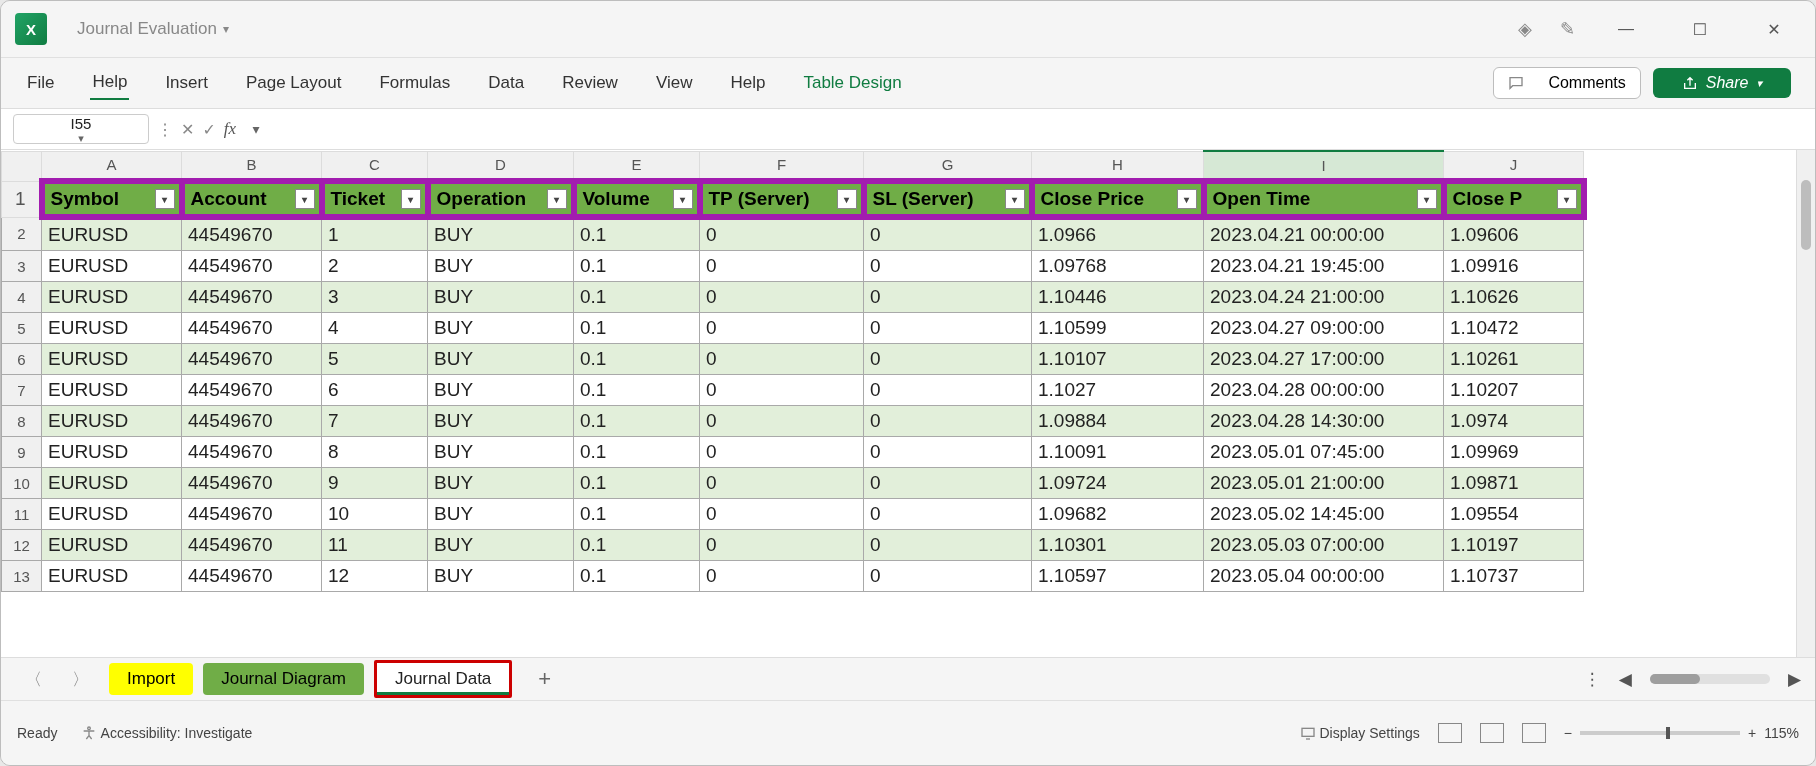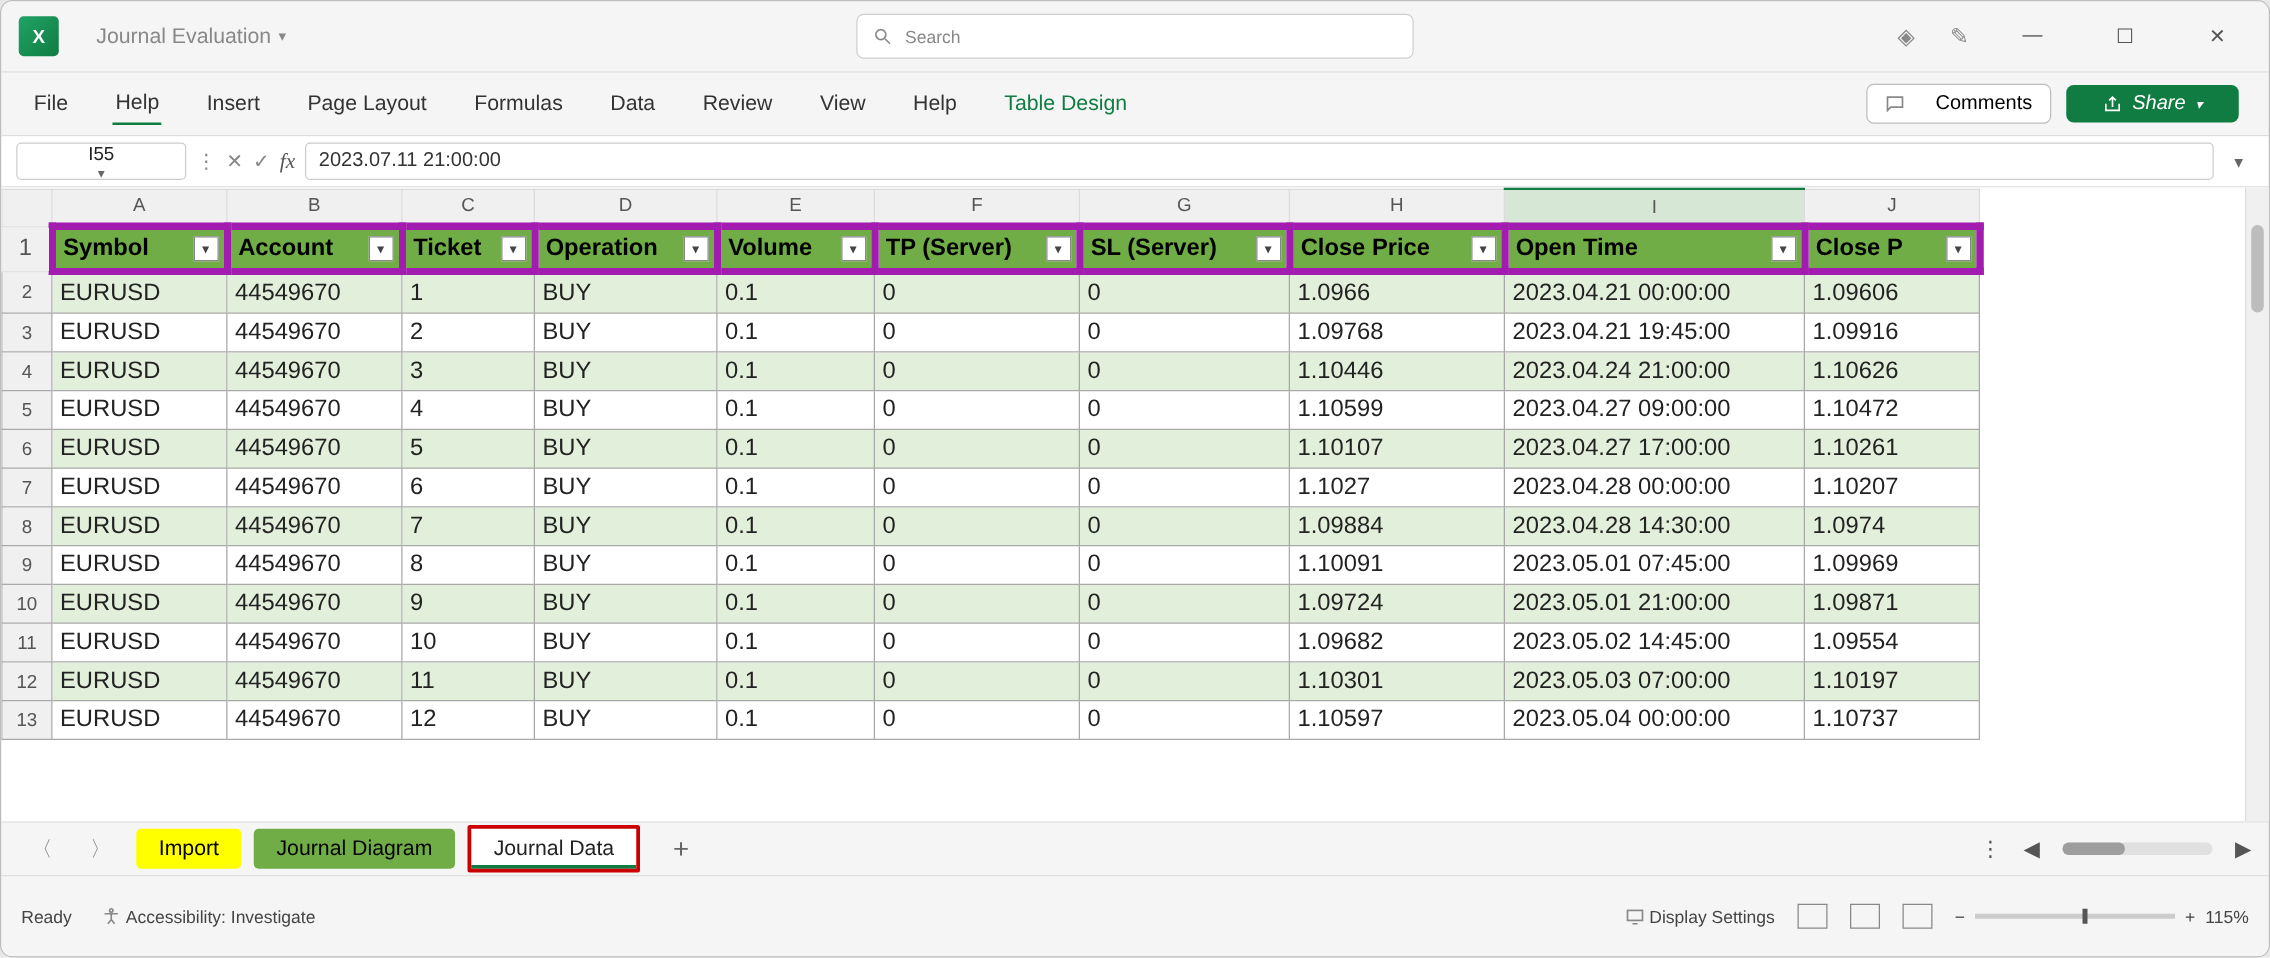--- a/index.html
+++ b/index.html
@@ -156,27 +156,20 @@
   svg.icon{width:16px;height:16px;stroke:#888;fill:none;stroke-width:2;}
 </style>
 </head>
 <body>
 
 <div class="titlebar">
   <div class="app-icon">X</div>
   <div class="doc-name">
     <span>Journal Evaluation</span>
     <span class="chev">▾</span>
-  </div>
-  <div class="searchbar">
-    <svg class="icon" viewBox="0 0 24 24">
-        <circle cx="10" cy="10" r="6"></circle>
-        <line x1="15" y1="15" x2="21" y2="21"></line>
-      </svg>
-    <span>Search</span>
   </div>
   <div class="title-right">
     <span class="title-ico">◈</span>
     <span class="title-ico">✎</span>
     <span class="win-ctrl">—</span>
     <span class="win-ctrl">☐</span>
     <span class="win-ctrl">✕</span>
   </div>
 </div>
 
@@ -210,23 +203,20 @@
 
 <div class="fbar">
   <div class="namebox">
     <span>I55</span>
     <span style="font-size:11px;color:#666">▾</span>
   </div>
   <span class="fdiv">⋮</span>
   <span class="fdiv">✕</span>
   <span class="fdiv">✓</span>
   <span class="fx">fx</span>
-  <div class="finput">
-    <span>2023.07.11 21:00:00</span>
-  </div>
   <span class="f-expand">▾</span>
 </div>
 
 <div class="gridwrap">
   <div style="overflow:hidden;flex:1;">
     <table class="sheet">
       <colgroup id="cg">
           <col style="width: 40px;">
           <col style="width: 140px;">
           <col style="width: 140px;">

